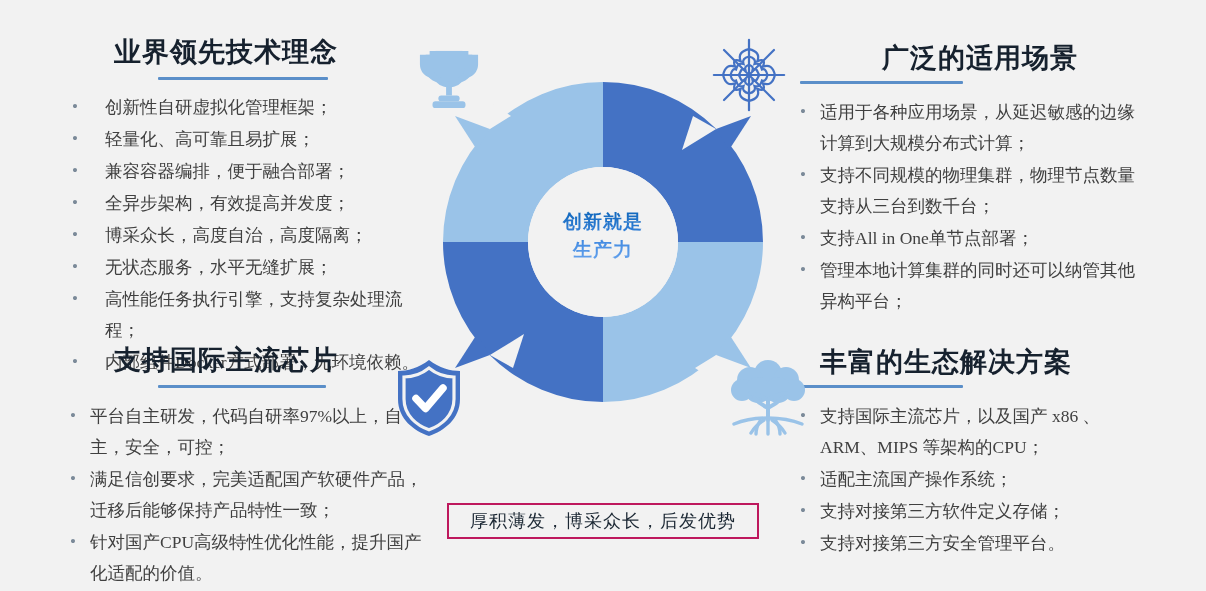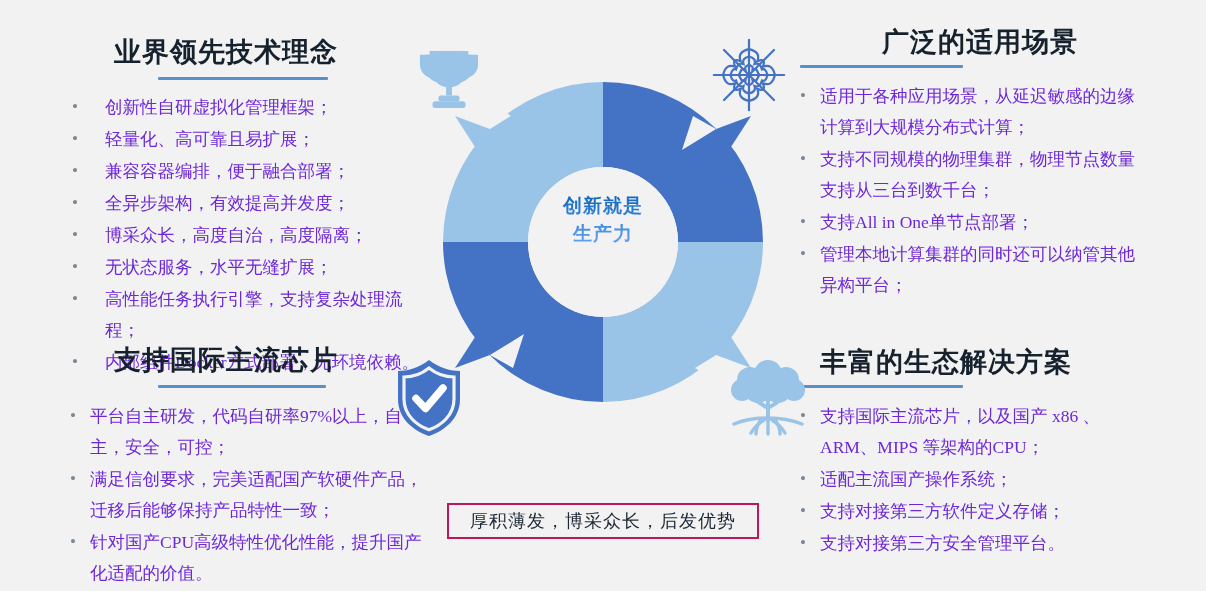--- a/index.html
+++ b/index.html
@@ -35,21 +35,21 @@
     margin-top: 9px;
     border-radius: 1px;
   }
 
   ul.bullets {
     list-style: none;
     margin: 0; padding: 0;
   }
   ul.bullets li {
     position: relative;
-    color: #6d28d9;
+    color: #404040;
     font-size: 17.5px;
     line-height: 31px;
     padding-left: 20px;
     margin-bottom: 1px;
   }
   ul.bullets li::before {
     content: "\2022";
     position: absolute;
     left: 0; top: -1px;
     color: #7b8a99;
@@ -57,21 +57,21 @@
   }
   ul.bullets.wide li { padding-left: 35px; }
   ul.bullets.wide li::before { left: 2px; }
 
   
   #quad-tl { left: 70px;  top: 38px;  width: 360px; }
   #quad-tl .quad-title { text-align: center; width: 312px; }
   #quad-tl .rule { width: 170px; margin-left: 88px; }
   #quad-tl ul { margin-top: 12px; }
 
-  #quad-tr { left: 800px; top: 28px;  width: 348px; }
+  #quad-tr { left: 800px; top: 44px;  width: 348px; }
   #quad-tr .quad-title { text-align: center; width: 320px; margin-left: 20px; }
   #quad-tr .rule { width: 163px; margin-left: 0px; margin-top: 7px; }
   #quad-tr ul { margin-top: 13px; }
 
   #quad-bl { left: 70px;  top: 346px; width: 360px; }
   #quad-bl .quad-title { text-align: center; width: 312px; }
   #quad-bl .rule { width: 168px; margin-left: 88px; }
   #quad-bl ul { margin-top: 13px; }
 
   #quad-br { left: 800px; top: 348px; width: 352px; }
@@ -82,21 +82,21 @@
   
   #ring-wrap {
     position: absolute;
     left: 433px; top: 72px;
     width: 340px; height: 340px;
   }
   #ring-wrap svg { display: block; }
 
   #center-label {
     position: absolute;
-    left: 0; right: 0; top: 120px;
+    left: 0; right: 0; top: 136px;
     text-align: center;
     font-size: 19px;
     line-height: 28px;
     font-weight: bold;
     font-family: "Liberation Serif", "DejaVu Serif", serif;
     background: linear-gradient(180deg, #0b64b8 0%, #3f88e0 55%, #6aa6ef 100%);
     -webkit-background-clip: text;
     background-clip: text;
     color: transparent;
     -webkit-text-fill-color: transparent;

